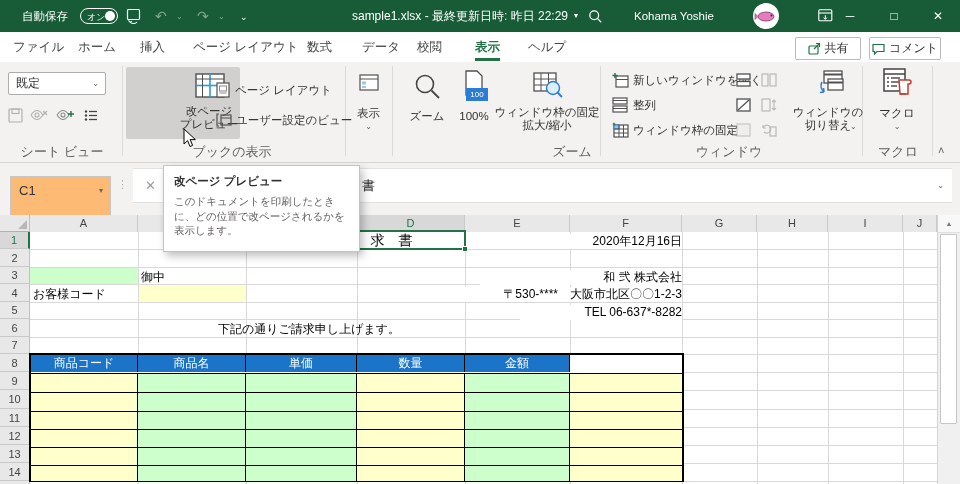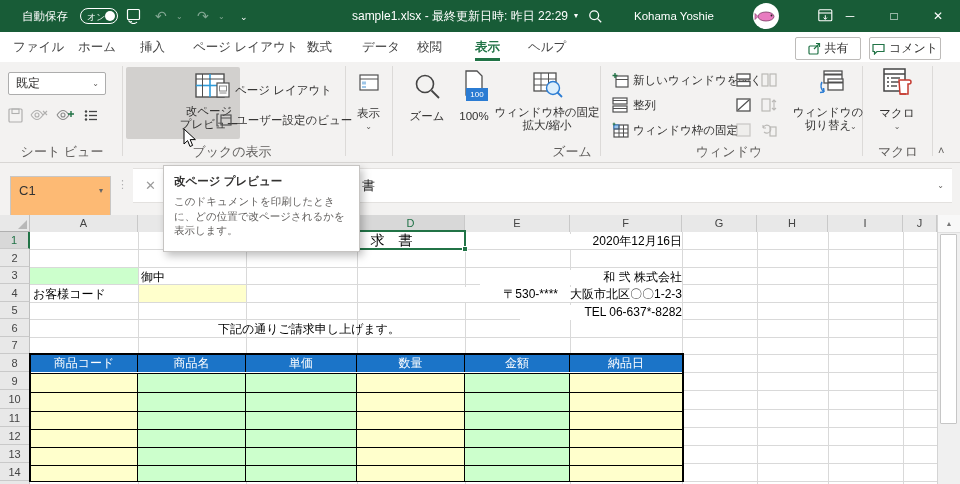--- a/index.html
+++ b/index.html
@@ -426,21 +426,20 @@
 <div class="ab celltxt rt wbg" style="left:520px;top:305px;width:162px">TEL 06-637*-8282</div>
 <div class="ab celltxt" style="left:218px;top:322px">下記の通りご請求申し上げます。</div>
 
 <div class="ab" style="left:29px;top:353px;width:655px;height:129px;border:2px solid #000;background:#fff;z-index:6">
   <div style="height:18px;border-bottom:1px solid #000;overflow:hidden">
     <div class="thcell" style="width:107px">商品コード</div>
     <div class="thcell" style="width:108px">商品名</div>
     <div class="thcell" style="width:111px">単価</div>
     <div class="thcell" style="width:108px">数量</div>
     <div class="thcell" style="width:105px">金額</div>
-    <div class="thcell" style="width:112px;border-right:none">納品日</div>
   </div>
   <div style="position:relative;height:107px">
     <div class="tbcol" style="width:107px;background:#ffffcc"></div>
     <div class="tbcol" style="width:108px;background:#ccffcc"></div>
     <div class="tbcol" style="width:111px;background:#ccffcc"></div>
     <div class="tbcol" style="width:108px;background:#ffffcc"></div>
     <div class="tbcol" style="width:105px;background:#ccffcc"></div>
     <div class="tbcol" style="width:112px;background:#ffffcc;border-right:none"></div>
     <div class="ab" style="left:0;top:18px;width:651px;height:1px;background:#000"></div>
     <div class="ab" style="left:0;top:37px;width:651px;height:1px;background:#000"></div>

